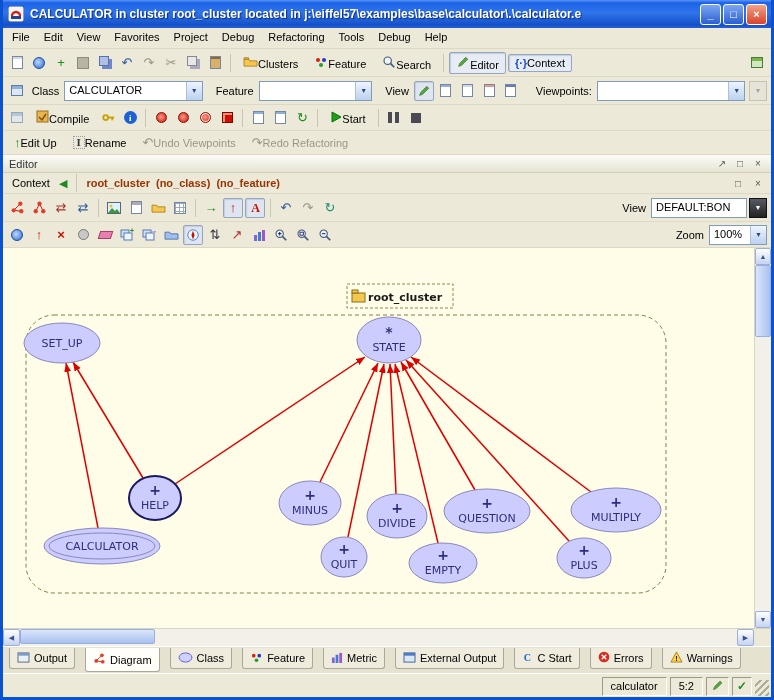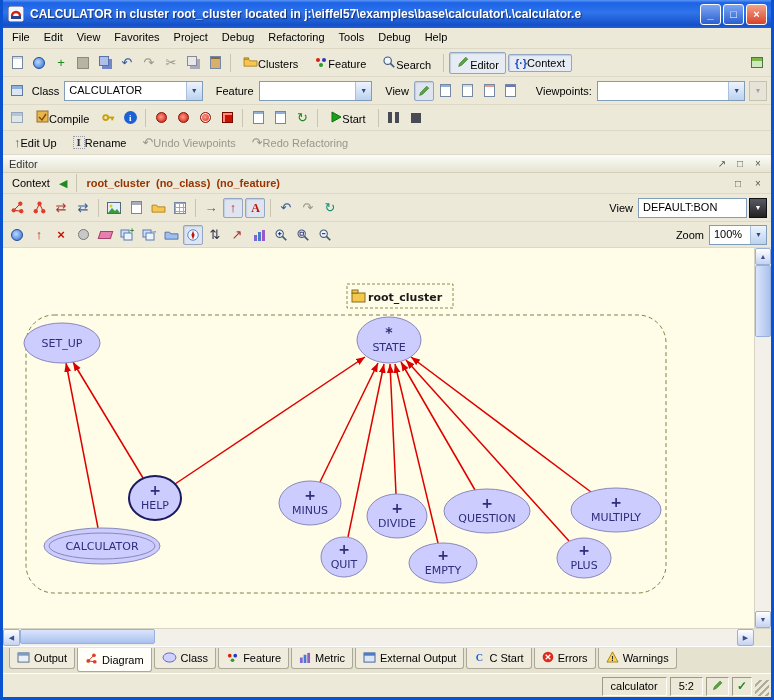--- a/index.html
+++ b/index.html
@@ -41,42 +41,42 @@
 .grid-ic{width:12px;height:12px;background-color:#fff;background-image:linear-gradient(#9aaac0 1px,transparent 1px),linear-gradient(90deg,#9aaac0 1px,transparent 1px);background-size:4px 4px;border:1px solid #7787a0;display:inline-block}
 .eraser-ic{width:13px;height:8px;background:#e87fb0;border:1px solid #a34468;transform:skewX(-18deg);display:inline-block}
 .circ-gray{width:11px;height:11px;border-radius:50%;background:#c8c8c8;border:1px solid #777;display:inline-block}
 .winsq{width:12px;height:11px;background:#dbe7f5;border:1px solid #5f7ca8;box-shadow:inset 0 3px 0 #8fb0da;display:inline-block}
 
 .label{font-size:11px;padding:0 3px;white-space:nowrap}
 .combo{display:inline-flex;align-items:stretch;background:#fff;border:1px solid #7f9db9;height:20px;font-size:11px}
 .cval{padding:2px 4px;flex:1;white-space:nowrap;overflow:hidden}
 .carrow{width:16px;background:linear-gradient(#eef4fd,#bcd2f0);border-left:1px solid #a9c0dd;display:flex;align-items:center;justify-content:center;font-size:7px;color:#2a4a80}
 .carrow.disabled{background:#e6e4d8;color:#a8a494}
-.w140{width:140px}.w115{width:115px}.w150{width:150px}.w95{width:109px}.w58{width:58px}
+.w140{width:140px}.w115{width:115px}.w150{width:150px}.w95{width:96px}.w58{width:58px}
 .darkbtn{width:18px;height:20px;background:linear-gradient(#5a5a66,#222);border:1px solid #111;color:#fff;font-size:7px;display:flex;align-items:center;justify-content:center}
 
 .edhead{flex:0 0 18px;background:linear-gradient(#fcfcf8,#e6e3d2);display:flex;align-items:center;padding:0 6px;gap:4px;border-bottom:1px solid #d2ceba}
 .edhead .t{font-size:11px;color:#333}
 .mini{width:14px;height:14px;display:inline-flex;align-items:center;justify-content:center;font-size:10px;color:#555;border:1px solid transparent}
 .ctxbar{flex:0 0 21px;background:#ece9d8;display:flex;align-items:center;padding:0 6px;gap:6px;border-bottom:1px solid #ddd9c6}
 .ctx-red{font-size:11px;font-weight:bold;color:#993300}
 
 .canvasrow{flex:0 0 380px;display:flex;background:#fffde7}
 #dsvg{display:block;background:#fffde7}
 #dsvg text{font-family:"DejaVu Sans",sans-serif}
 .vscroll{flex:0 0 17px;width:17px;background:#f2f0e8;border-left:1px solid #d8d4c4;display:flex;flex-direction:column}
 .sbtn{flex:0 0 17px;height:17px;background:linear-gradient(#fefefe,#c6d3f0);border:1px solid #9ab0d8;border-radius:2px;display:flex;align-items:center;justify-content:center;font-size:7px;color:#39518c}
 .vtrack{flex:1;position:relative}
 .vthumb{position:absolute;left:0;top:0;width:100%;height:72px;background:linear-gradient(90deg,#dbe5fc,#aac1ee);border:1px solid #98b0de;border-radius:2px}
 .hscrollrow{flex:0 0 17px;display:flex;background:#f2f0e8;border-top:1px solid #d8d4c4}
 .htrack{flex:1;position:relative}
 .hthumb{position:absolute;top:0;left:0;height:15px;width:135px;background:linear-gradient(#dbe5fc,#aac1ee);border:1px solid #98b0de;border-radius:2px}
 .corner{flex:0 0 17px;background:#ece9d8}
 
-.tabsrow{flex:0 0 27px;background:#e6e2d0;display:flex;align-items:flex-start;padding:1px 4px 0 6px;gap:2px;border-top:1px solid #fff}
+.tabsrow{flex:0 0 27px;background:#e6e2d0;display:flex;align-items:flex-start;padding:1px 4px 0 6px;gap:10px;border-top:1px solid #fff}
 .tab{display:flex;align-items:center;gap:4px;font-size:11px;padding:3px 7px;background:#efecdd;border:1px solid #aca899;border-top:none;height:21px;border-radius:0 0 3px 3px;white-space:nowrap}
 .tab.selected{background:#fffef8;height:24px;font-weight:normal}
 
 .statusbar{flex:0 0 25px;background:#ece9d8;display:flex;align-items:center;gap:3px;padding:2px 2px;border-top:1px solid #fff}
 .spanel{height:19px;border:1px solid;border-color:#9d9a85 #fdfdf8 #fdfdf8 #9d9a85;display:flex;align-items:center;padding:0 8px;font-size:11px;background:#ece9d8}
 .spanel.iconp{padding:0 4px}
 .grip{width:14px;height:16px;background:repeating-linear-gradient(135deg,transparent 0 3px,#b0ac9a 3px 5px);align-self:flex-end}
 .checkg{color:#1f8a1f;font-weight:bold;font-size:12px}
 </style>
 </head>

